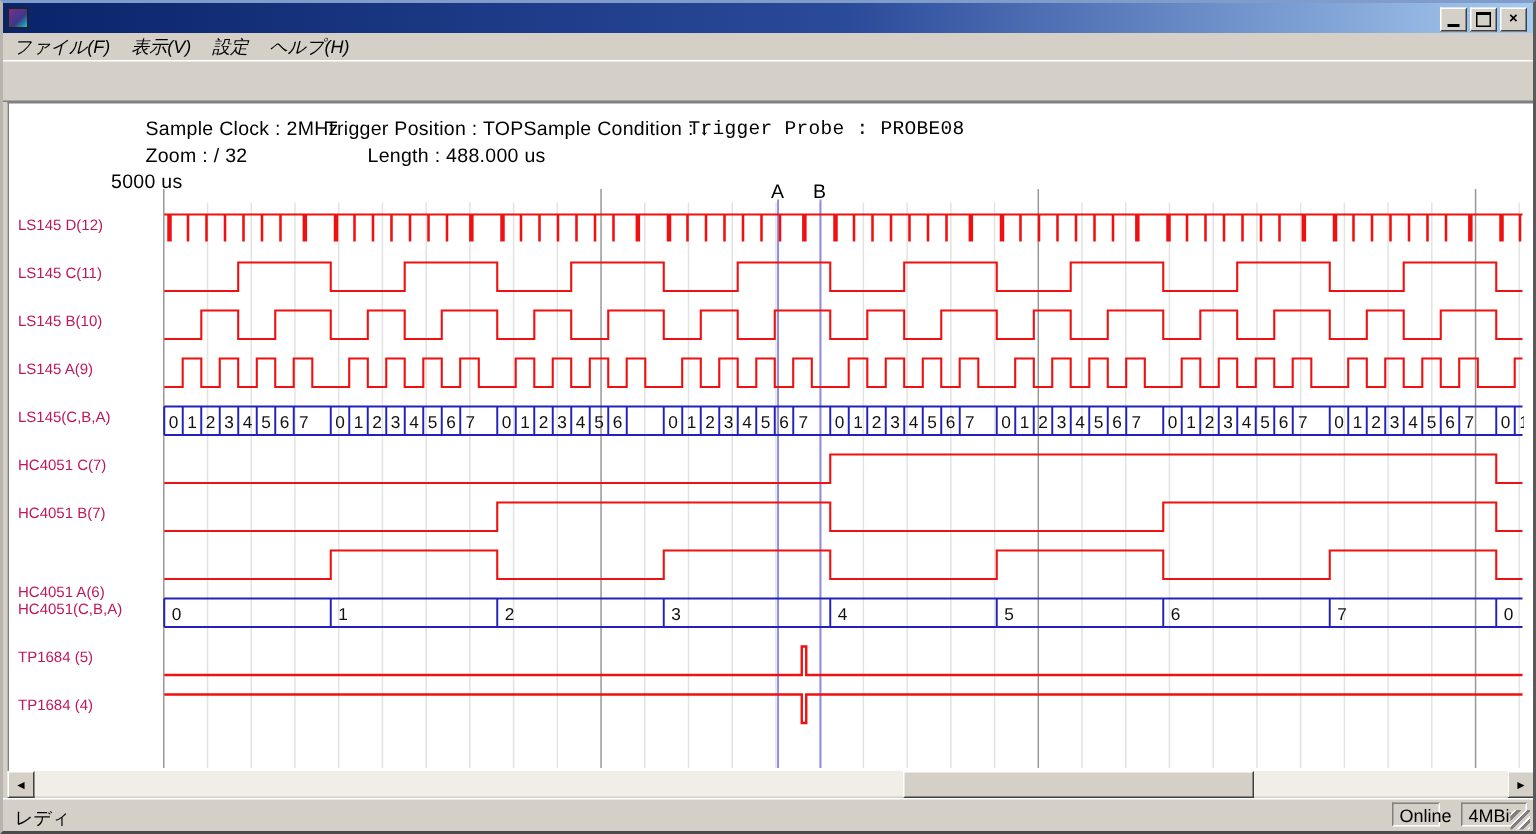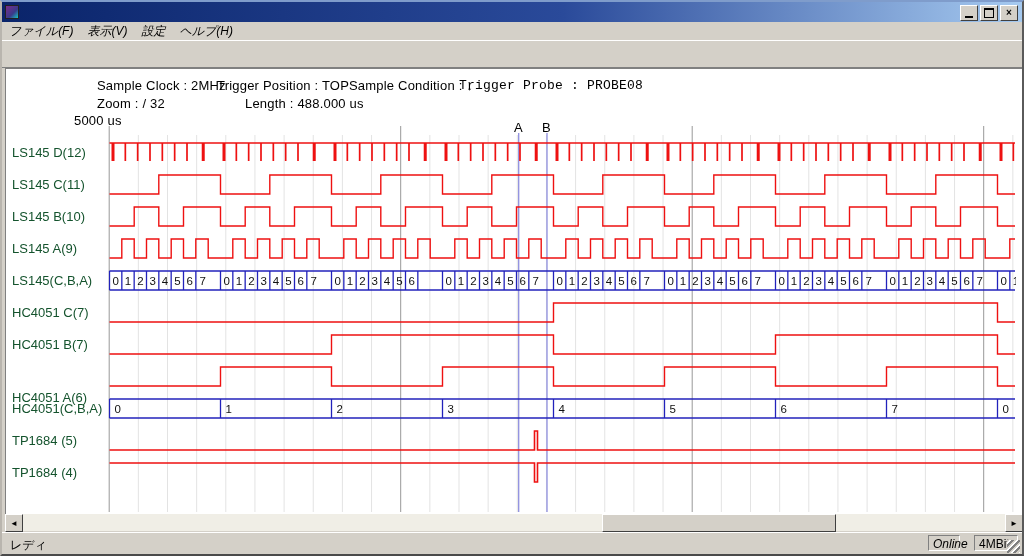--- a/index.html
+++ b/index.html
@@ -53,21 +53,21 @@
   .combo .carrow{width:16px;height:16px;margin:1px;background:#d4d0c8;border:1px solid;
     border-color:#fff #404040 #404040 #fff;font-size:8px;display:flex;align-items:center;justify-content:center;}
   #zoom-slider-track{position:absolute;left:462px;top:51px;width:110px;height:2px;
     border-top:1px solid #808080;border-bottom:1px solid #fff;}
   #zoom-slider-handle{position:absolute;left:477px;top:43px;width:10px;height:18px;background:#d4d0c8;
     border:1px solid;border-color:#fff #404040 #404040 #fff;}
   
   #main-area{position:absolute;left:3px;top:66px;width:1018px;height:446px;background:#fff;
     border-top:1px solid #808080;border-left:1px solid #808080;box-sizing:border-box;}
   .info-text{position:absolute;font-size:13px;color:#000;white-space:nowrap;letter-spacing:.2px;}
-  .chan-label{position:absolute;left:10px;font-size:13px;color:#14532d;white-space:nowrap;}
+  .chan-label{position:absolute;left:10px;font-size:10px;color:#be185d;white-space:nowrap;}
   .cursor-label{position:absolute;font-size:13px;color:#000;}
   #wave-svg{position:absolute;left:0;top:0;pointer-events:none;}
   #waveform-area{position:absolute;left:107px;top:120px;width:906px;height:390px;}
   
   #hscroll{position:absolute;left:3px;top:512px;width:1018px;height:17px;
     background:#f0eee6;}
   .sb-btn{position:absolute;top:0;width:16px;height:16px;background:#d4d0c8;border:1px solid;
     border-color:#fff #404040 #404040 #fff;font-size:8px;color:#000;
     display:flex;align-items:center;justify-content:center;}
   #sb-thumb{position:absolute;left:597px;top:0;width:232px;height:16px;background:#d4d0c8;
@@ -482,18 +482,18 @@
         <span>◄</span>
       </div>
     <div id="sb-thumb"></div>
     <div class="sb-btn" style="left:1000px;">
         <span>►</span>
       </div>
   </div>
 
   <div id="statusbar">
     <span id="status-left">レディ</span>
-    <span class="status-panel" style="left:926px;width:32px;font-style:italic;">Online</span>
+    <span class="status-panel" style="left:926px;width:32px;">Online</span>
     <span class="status-panel" style="left:972px;width:44px;">4MBit</span>
     <div id="resize-grip"></div>
   </div>
 
 </div>
 
 </body></html>

